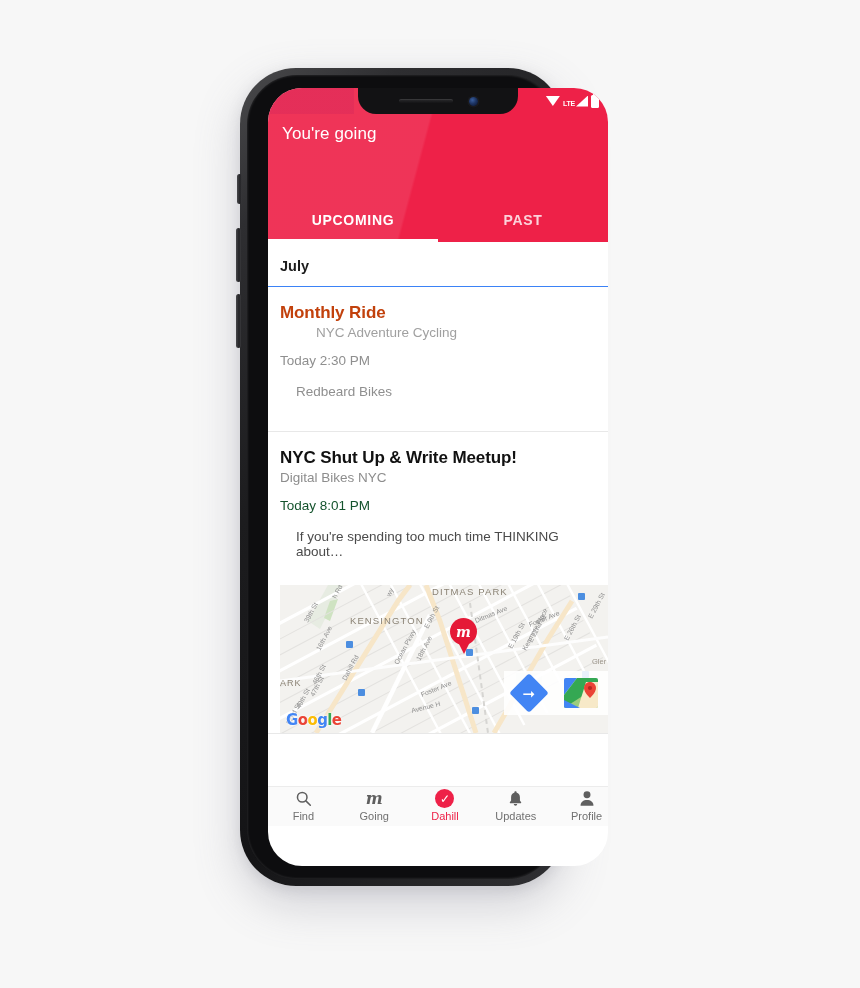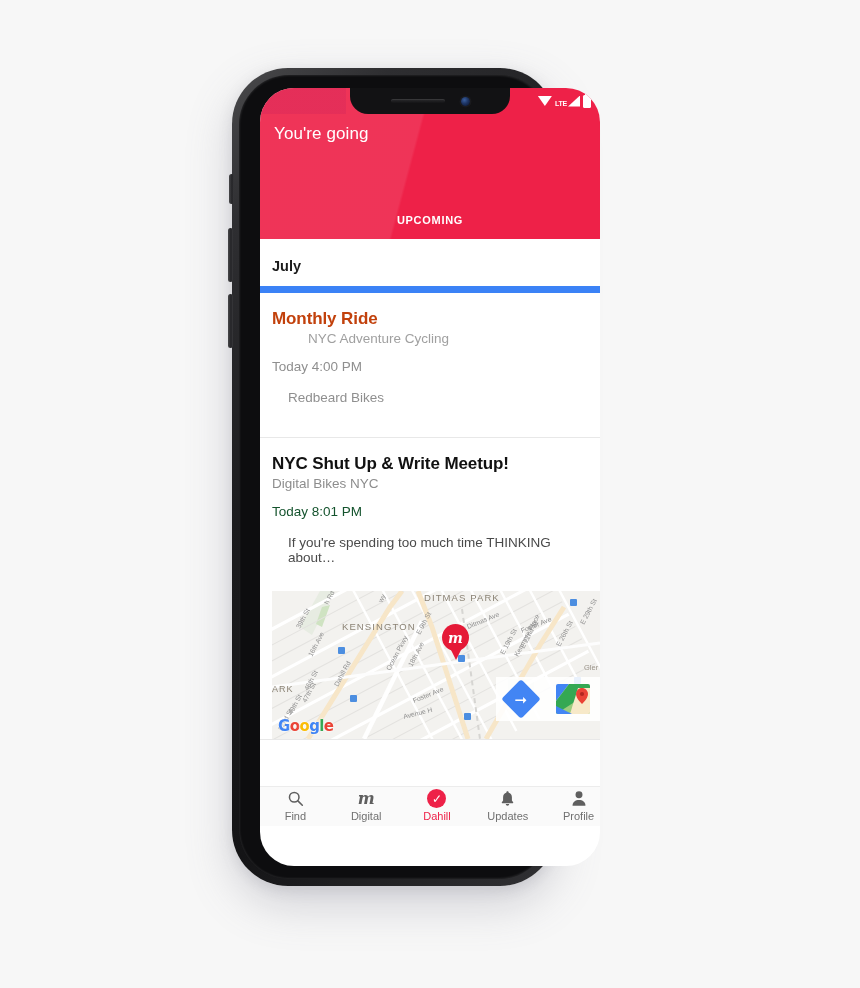--- a/index.html
+++ b/index.html
@@ -11,21 +11,21 @@
     height: 988px;
     background: #f7f7f7;
     font-family: "Liberation Sans", sans-serif;
     overflow: hidden;
     position: relative;
   }
 
   
   #phone-frame {
     position: absolute;
-    left: 232px;
+    left: 240px;
     top: 68px;
     width: 324px;
     height: 818px;
     border-radius: 56px;
     background: linear-gradient(135deg, #4a4a4c 0%, #2e2e31 14%, #1c1c1e 40%, #141416 70%, #313134 100%);
     box-shadow:
       0 18px 45px rgba(120,120,135,0.30),
       0 4px 14px rgba(120,120,135,0.18);
     overflow: visible;
   }
@@ -179,21 +179,21 @@
   }
   .tab-item {
     flex: 1;
     display: flex;
     align-items: center;
     justify-content: center;
     position: relative;
     cursor: pointer;
   }
   .tab-label {
-    font-size: 11px;
+    font-size: 14px;
     font-weight: bold;
     letter-spacing: 0.7px;
     color: rgba(255,255,255,0.80);
     text-align: right;
   }
   .tab-item.active .tab-label { color: #ffffff; }
   .tab-underline {
     position: absolute;
     left: 0; right: 0; bottom: 0;
     height: 3px;
@@ -206,21 +206,21 @@
     height: 584px;
     background: #ffffff;
     overflow: hidden;
   }
 
   .section-header {
     padding: 16px 12px 12px 12px;
     font-size: 14.5px;
     font-weight: bold;
     color: #1c1c1c;
-    border-bottom: 7px solid #3b82f6;
+    border-bottom: 1px solid #3b82f6;
     box-sizing: border-box;
   }
 
   .event-card {
     padding: 16px 12px 16px 12px;
     border-bottom: 1px solid #e8e8e8;
     box-sizing: border-box;
     cursor: pointer;
   }
   .event-card.muted .event-title { color: #c2410c; }
@@ -448,31 +448,34 @@
         <div id="notch-camera"></div>
       </div>
 
       <div id="header-title">You're going</div>
 
       <div id="tab-bar">
         <div class="tab-item active">
           <span class="tab-label">UPCOMING</span>
           <div class="tab-underline"></div>
         </div>
+        <div class="tab-item">
+          <span class="tab-label">PAST</span>
+        </div>
       </div>
     </div>
 
     <div id="list-body">
 
       <div class="section-header">July</div>
 
       <div class="event-card muted">
         <p class="event-title">Monthly Ride</p>
         <p class="event-group">NYC Adventure Cycling</p>
-        <p class="event-when">Today 4:00 PM</p>
+        <p class="event-when">Today 2:30 PM</p>
         <p class="event-where">Redbeard Bikes</p>
       </div>
 
       <div class="event-card no-border">
         <p class="event-title">NYC Shut Up &amp; Write Meetup!</p>
         <p class="event-group">Digital Bikes NYC</p>
         <p class="event-when">Today 8:01 PM</p>
         <p class="event-where">If you're spending too much time THINKING about…</p>
       </div>
 
@@ -623,21 +626,21 @@
               <line x1="12.8" y1="12.8" x2="18" y2="18" stroke="#5f5f5f" stroke-width="1.8" stroke-linecap="round"></line>
             </svg>
           </div>
           <span class="nav-label">Find</span>
         </div>
 
         <div class="nav-item">
           <div class="nav-icon">
             <span class="nav-m">m</span>
           </div>
-          <span class="nav-label">Digital</span>
+          <span class="nav-label">Going</span>
         </div>
 
         <div class="nav-item active">
           <div class="nav-icon">
             <div class="nav-check">
                 <span>✓</span>
               </div>
           </div>
           <span class="nav-label">Dahill</span>
         </div>

